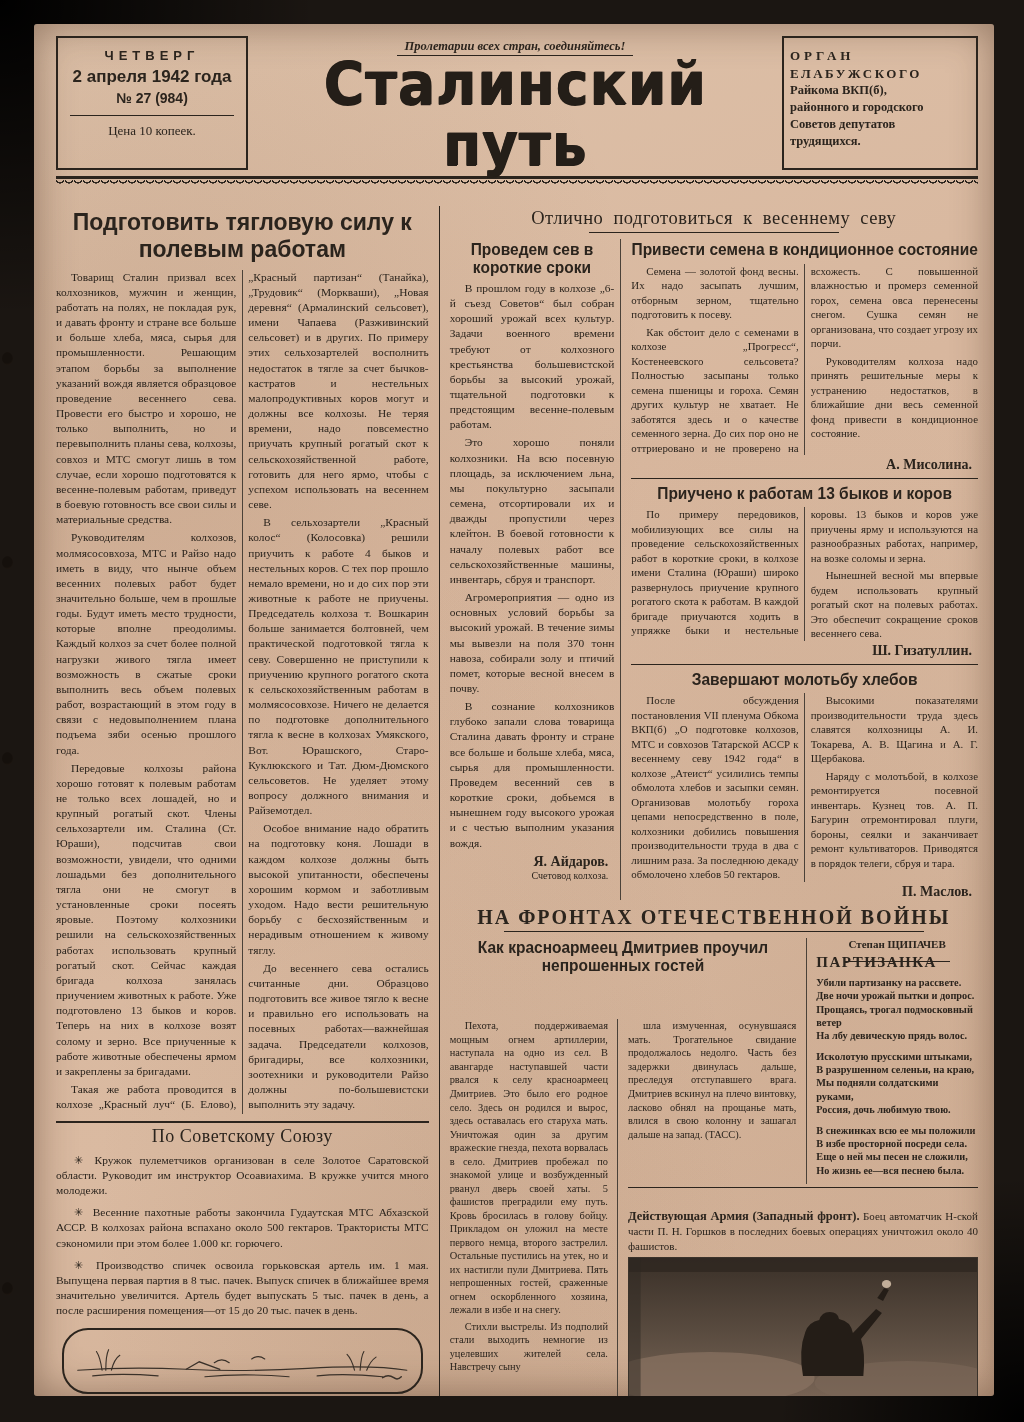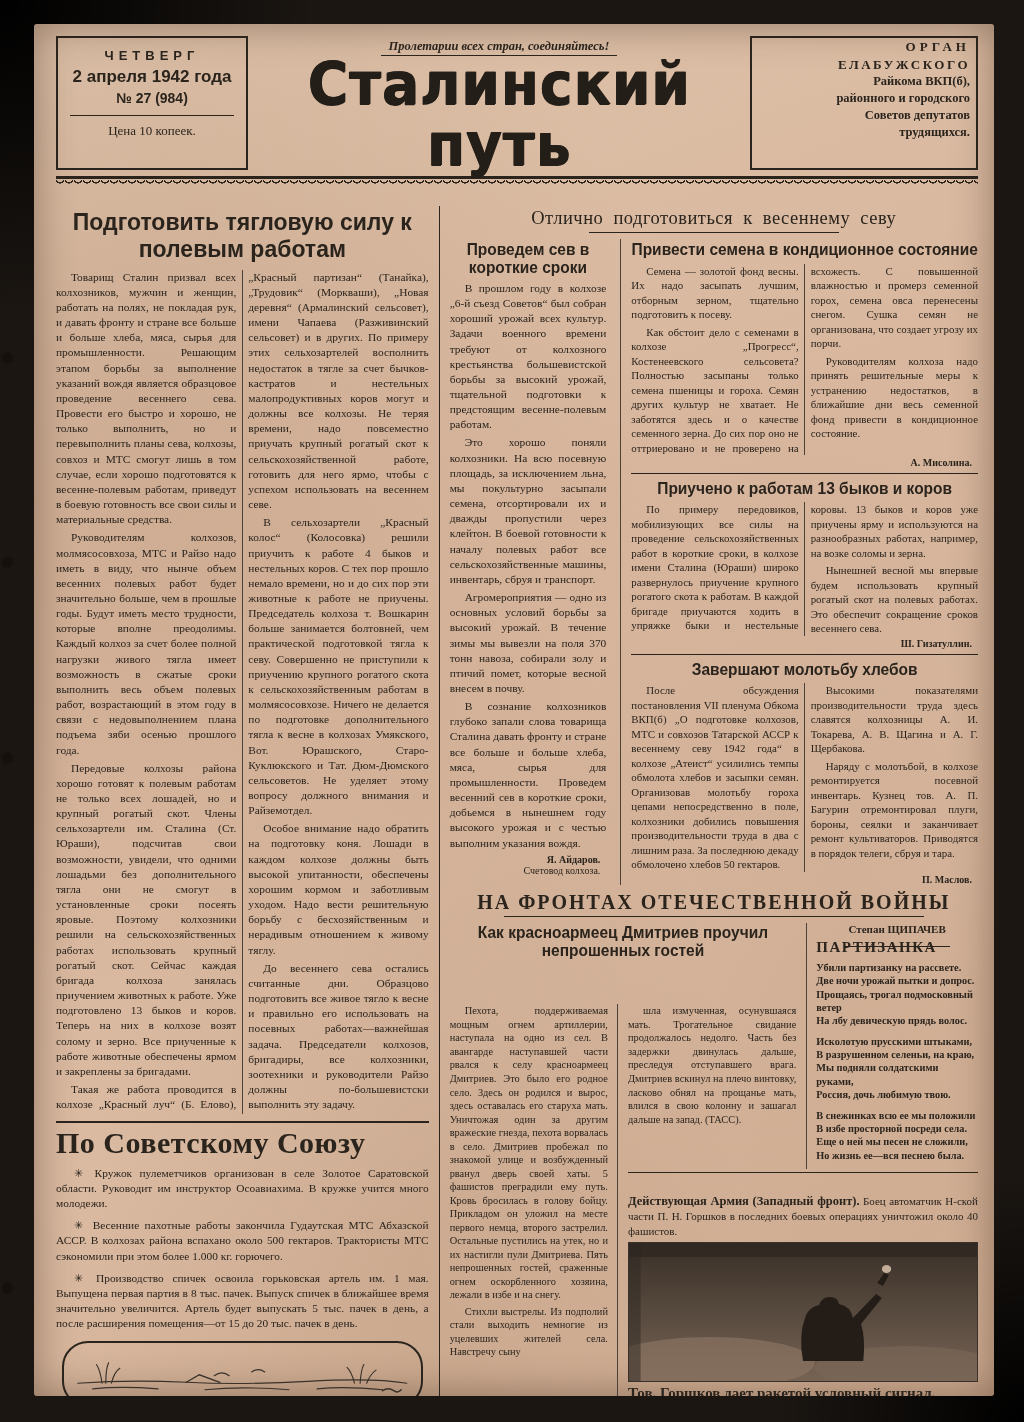--- a/index.html
+++ b/index.html
@@ -26,52 +26,52 @@
   .issue-date{font-weight:bold;font-size:17px;margin-top:4px;white-space:nowrap;}
   .issue-num{font-weight:bold;font-size:14px;margin-top:3px;}
   .issue-rule{border:none;border-top:1.5px solid #2b241d;margin:9px 4px 7px;}
   .issue-price{font-size:13px;font-family:"Liberation Serif",serif;}
   .head-center{flex:1;text-align:center;min-width:0;}
   .tagline{font-style:italic;font-weight:bold;font-size:12.5px;display:inline-block;
     border-bottom:1px solid #2b241d;padding:0 8px 1px;margin-top:1px;}
   .mast-title{font-family:"DejaVu Sans",sans-serif;font-weight:bold;font-size:55px;line-height:1.02;
     letter-spacing:1px;margin-top:2px;color:#241e18;text-shadow:1px 0 0 #241e18,0 1px 0 #241e18;
     transform:scaleY(1.08);}
-  .organ-box{border:2px solid #2b241d;width:228px;box-sizing:border-box;text-align:right;
-    padding:0 6px;font-size:12.5px;line-height:1.35;}
+  .organ-box{border:2px solid #2b241d;width:196px;box-sizing:border-box;text-align:left;
+    padding:9px 6px;font-size:12.5px;line-height:1.35;}
   .organ-l1{letter-spacing:4px;font-weight:bold;font-size:13px;}
   .organ-l2{letter-spacing:2.5px;font-weight:bold;font-size:13px;}
   .organ-rest{font-weight:bold;font-size:12.5px;}
   .wave-rule{height:9px;margin:6px 0 4px;border-top:3px solid #2b241d;
     background-image:radial-gradient(circle at 4px -1px, transparent 3px, #2b241d 3px 4.5px, transparent 4.6px);
     background-size:9px 9px;background-repeat:repeat-x;background-position:0 1px;}
   
   .main{display:flex;margin-top:18px;}
   .left-block{width:41.5%;box-sizing:border-box;padding-right:10px;}
   .right-block{width:58.5%;box-sizing:border-box;border-left:1.5px solid #2b241d;padding-left:10px;}
   h1.lead{font-family:"Liberation Sans",sans-serif;font-weight:bold;text-align:center;
     font-size:23px;line-height:1.12;margin:4px 10px 8px;transform:scaleY(1.05);}
   .two-col{columns:2;column-gap:12px;column-rule:1px solid #4a4138;}
   p.body{font-size:11.4px;line-height:1.33;text-align:justify;text-indent:15px;margin:0 0 3px;}
   .sm p.body{font-size:10.9px;}
   
   .thick-rule{border:none;border-top:2.5px solid #2b241d;margin:7px 0 3px;}
-  h2.su{font-size:30px;font-weight:bold;margin:2px 0 6px;letter-spacing:.5px;}
+  h2.su{font-size:18px;text-align:center;font-weight:normal;margin:2px 0 6px;letter-spacing:.5px;}
   .su-item{font-size:11.4px;line-height:1.33;text-align:justify;text-indent:18px;margin:0 0 7px;}
   .star{font-size:11px;margin-right:4px;}
   .illo-box{border:2px solid #2b241d;border-radius:26px;margin:10px 6px 0;padding:3px 10px;}
   
   .banner1{text-align:center;font-size:18.5px;letter-spacing:.5px;word-spacing:5px;margin:2px 0 0;}
   .banner1-rule{width:250px;border:none;border-top:1.5px solid #2b241d;margin:3px auto 6px;}
   .sev-grid{display:grid;grid-template-columns:32.5% 1fr;column-gap:10px;}
-  .sev-left{grid-column:1;grid-row:1/6;border-right:1px solid #4a4138;padding-right:14px;}
+  .sev-left{grid-column:1;grid-row:1/6;border-right:1px solid #4a4138;padding-right:6px;}
   .col2{grid-column:2;}
   h3.art{font-family:"Liberation Sans",sans-serif;font-weight:bold;text-align:center;
     font-size:15.5px;line-height:1.12;margin:2px 0 5px;transform:scaleY(1.06);}
-  .sig{text-align:right;font-weight:bold;font-size:10px;margin:2px 6px 0;}
+  .sig{text-align:right;font-weight:bold;font-size:14px;margin:2px 6px 0;}
   .sig-role{text-align:right;font-size:10px;margin:0 6px 2px;}
   .hr-art{border:none;border-top:1.5px solid #2b241d;margin:5px 0 4px;}
   .banner2{font-weight:bold;text-align:center;font-size:20px;letter-spacing:2px;margin:6px 0 0;}
   .banner2-rule{width:420px;border:none;border-top:1.5px solid #2b241d;margin:2px auto 6px;}
   
   .fronts{display:grid;grid-template-columns:1fr 1fr 1.02fr;column-gap:10px;grid-template-rows:auto auto 1fr;}
   .f-head{grid-column:1/3;grid-row:1;}
   .f-poem{grid-column:3;grid-row:1/3;border-left:1px solid #4a4138;padding-left:9px;}
   .f-col1{grid-column:1;grid-row:2/4;border-right:1px solid #4a4138;padding-right:9px;}
   .f-col2{grid-column:2;grid-row:2;}

